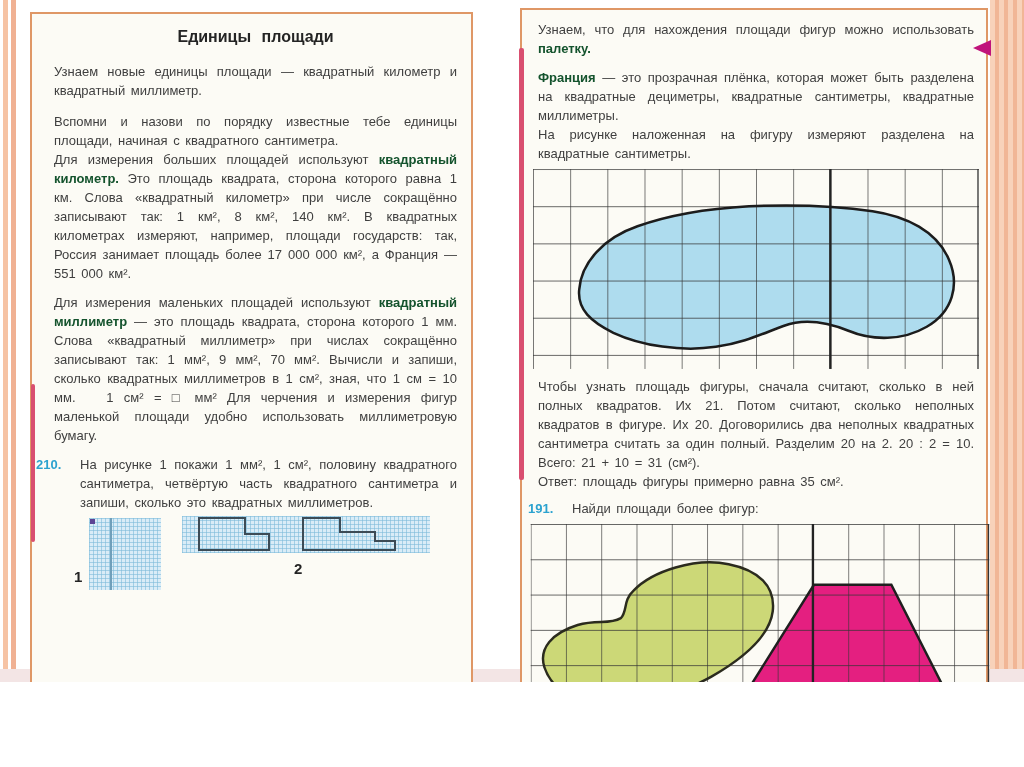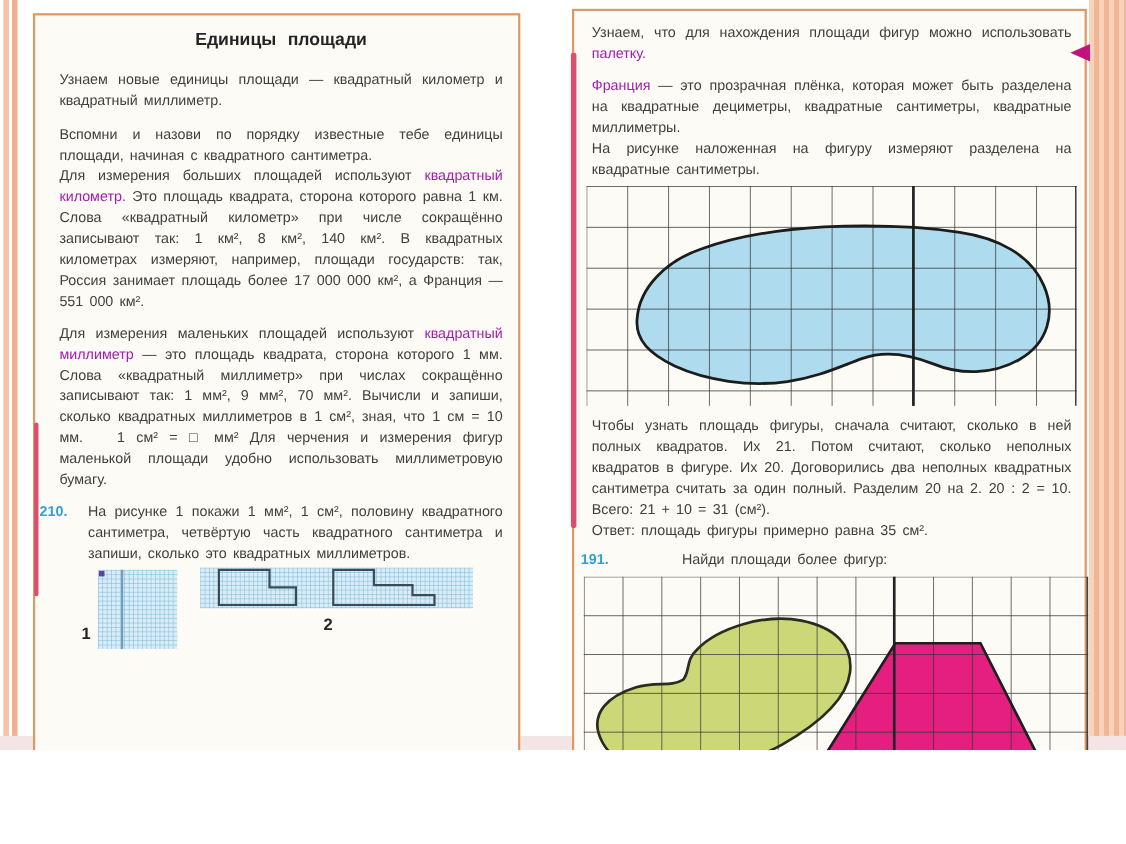--- a/index.html
+++ b/index.html
@@ -12,26 +12,26 @@
   .edge-right{position:absolute;left:990px;top:0;width:34px;height:754px;
     background:repeating-linear-gradient(90deg,#f8d2ba 0 5px,#f1b696 5px 9px);}
   .bottom-band{position:absolute;left:0;bottom:0;width:100%;height:13px;background:#f3e5e5;}
 
   .page{position:absolute;box-sizing:border-box;background:#fcfbf5;border:2px solid #df9766;}
   .page-left{left:30px;top:12px;width:443px;height:698px;padding:10px 14px 0 22px;}
   .page-right{left:520px;top:8px;width:468px;height:742px;padding:10px 12px 0 16px;}
 
   .title{margin:4px 0 16px 0;text-align:center;font-size:16px;font-weight:700;color:#242424;word-spacing:6px;}
   .para{margin:0;font-size:13px;line-height:19px;text-align:justify;word-spacing:2px;}
-  .b{font-weight:400;color:#a21caf;}
+  .b{font-weight:700;color:#14532d;}
   .mt12{margin-top:12px;} .mt10{margin-top:10px;} .mt8{margin-top:8px;}
 
   .ex{display:flex;align-items:flex-start;}
   .page-left .ex{margin-left:-18px;}
-  .page-right .ex{margin-left:-10px;gap:48px;}
+  .page-right .ex{margin-left:-10px;}
   .ex-num{flex:0 0 44px;font-weight:700;color:#2ba2cf;font-size:13px;line-height:19px;}
   .ex-body{flex:1;}
   .formula{text-align:left;}
 
   .accent-bar{position:absolute;width:4px;border-radius:2px;}
   .bar-left-page{left:-1px;top:370px;height:158px;}
   .bar-right-page{left:-3px;top:38px;height:432px;width:5px;}
 
   .corner-arrow{position:absolute;right:-5px;top:30px;width:18px;height:16px;}
 

